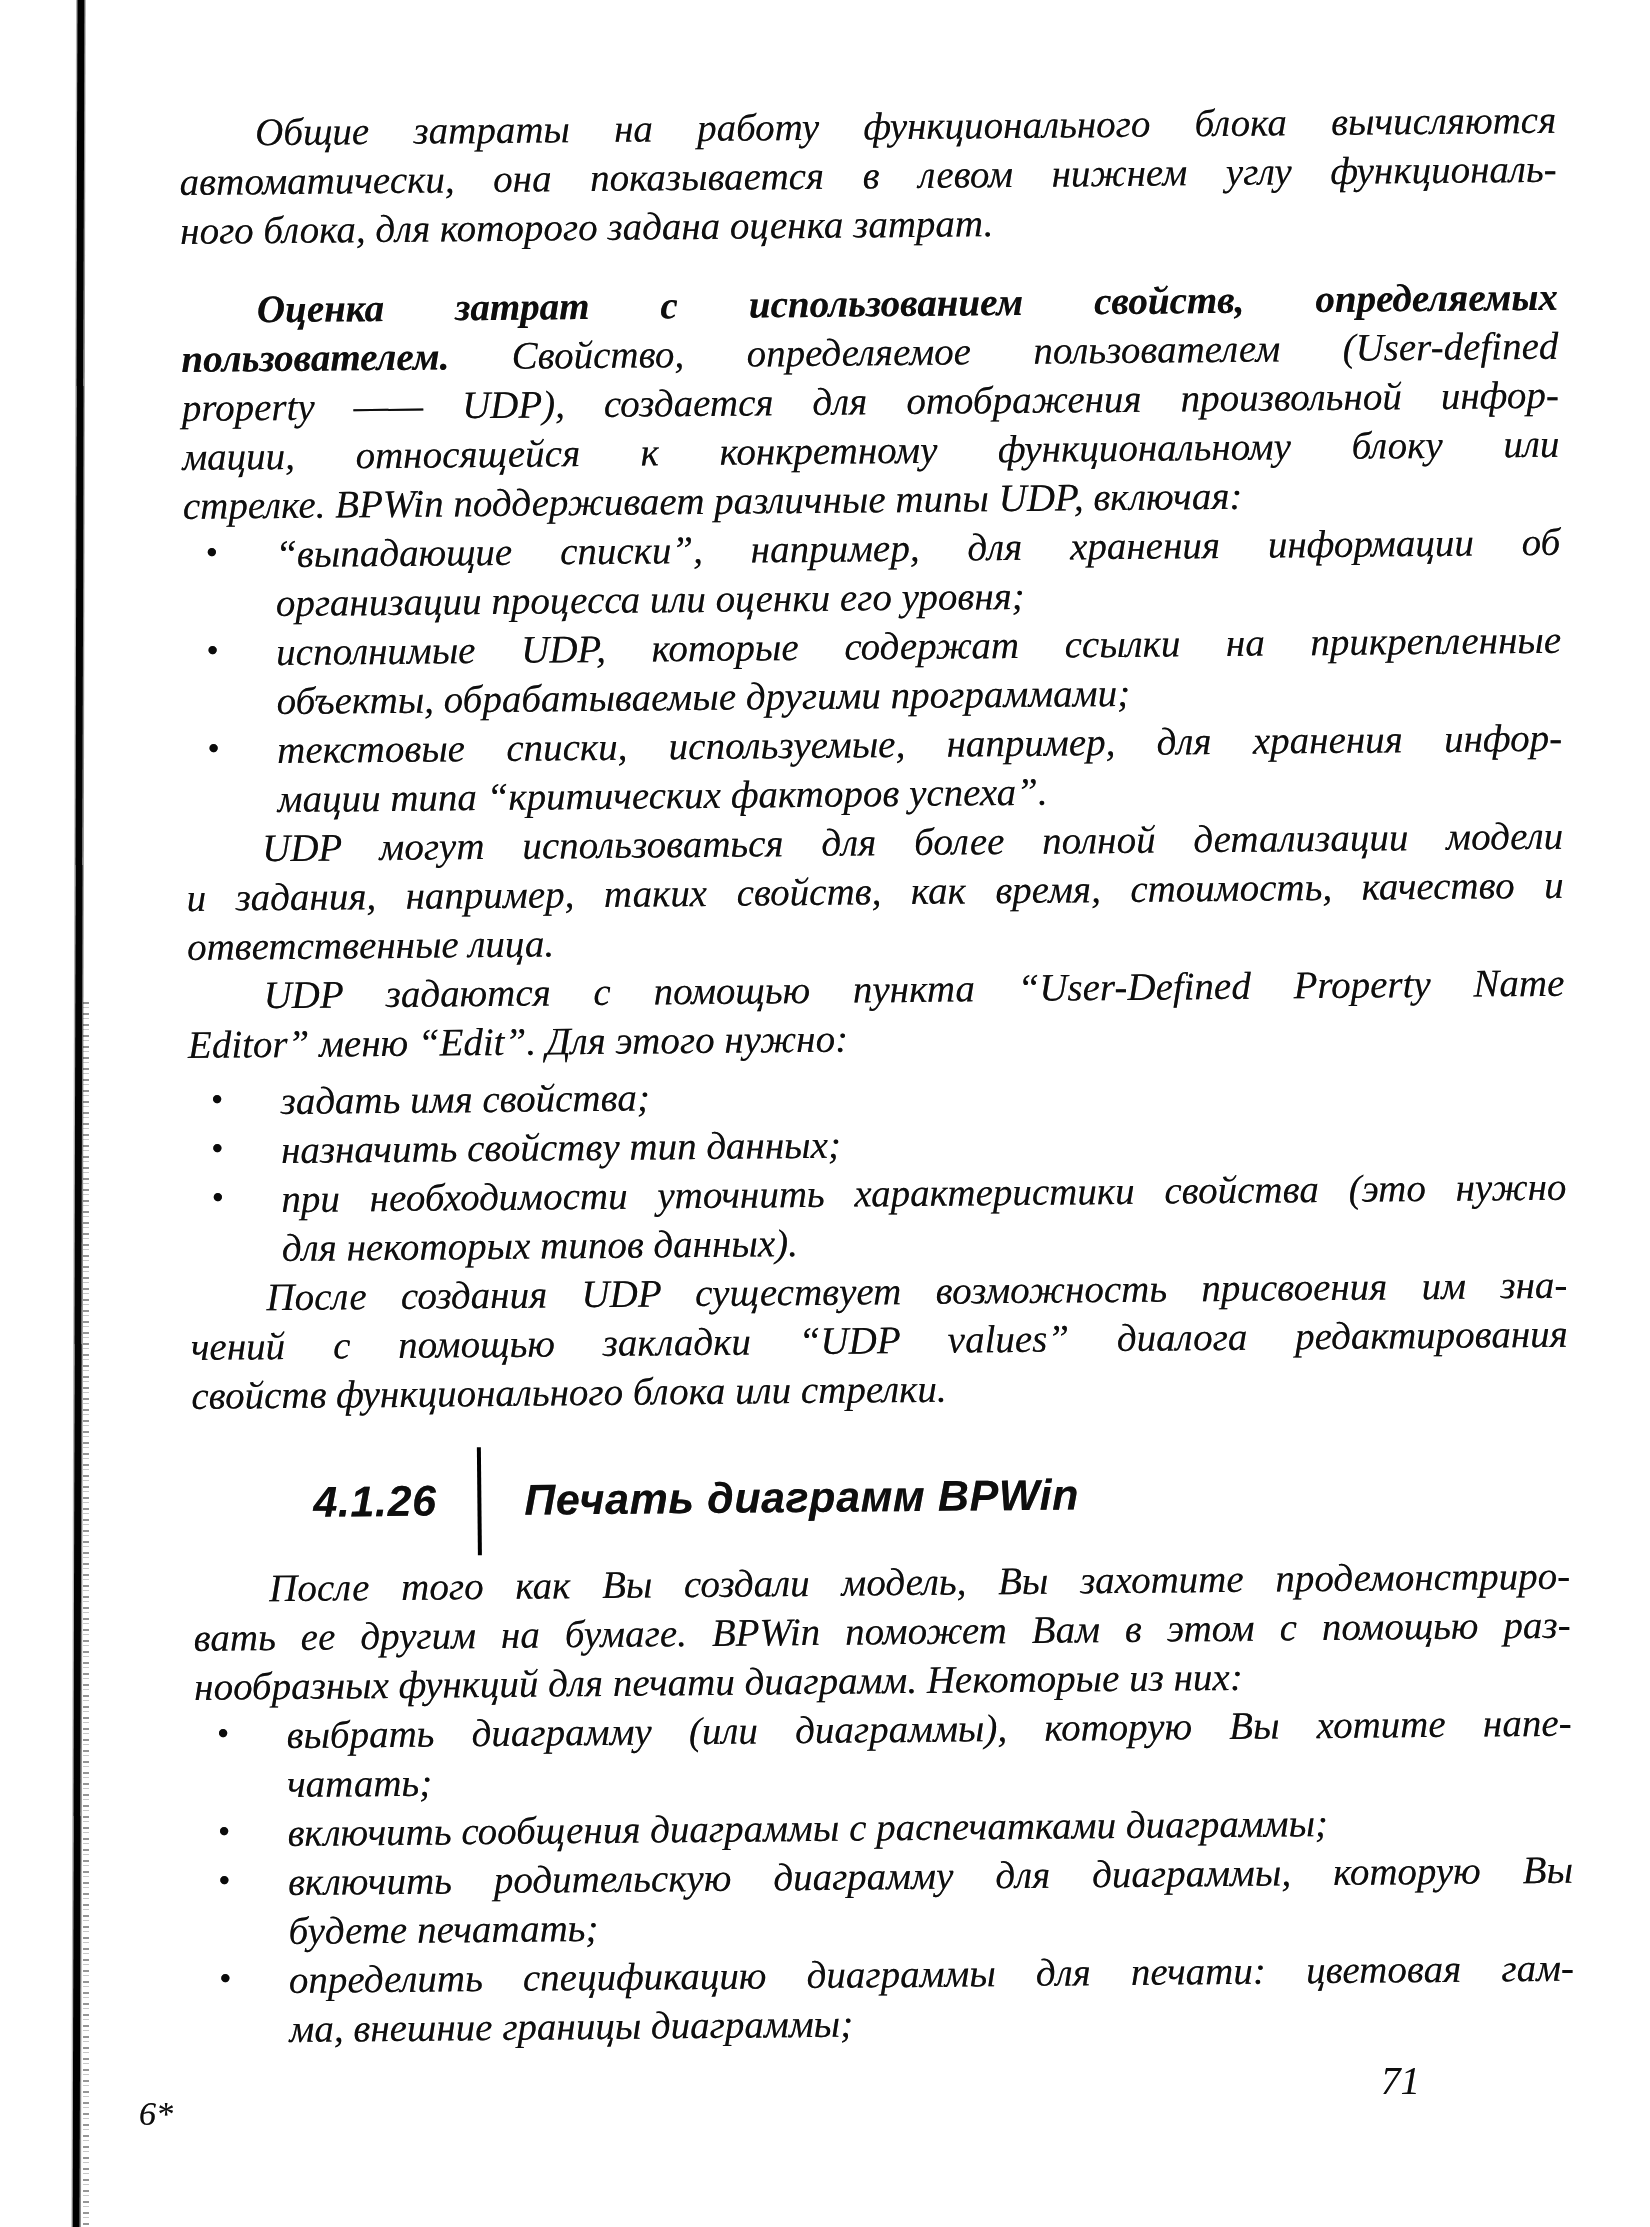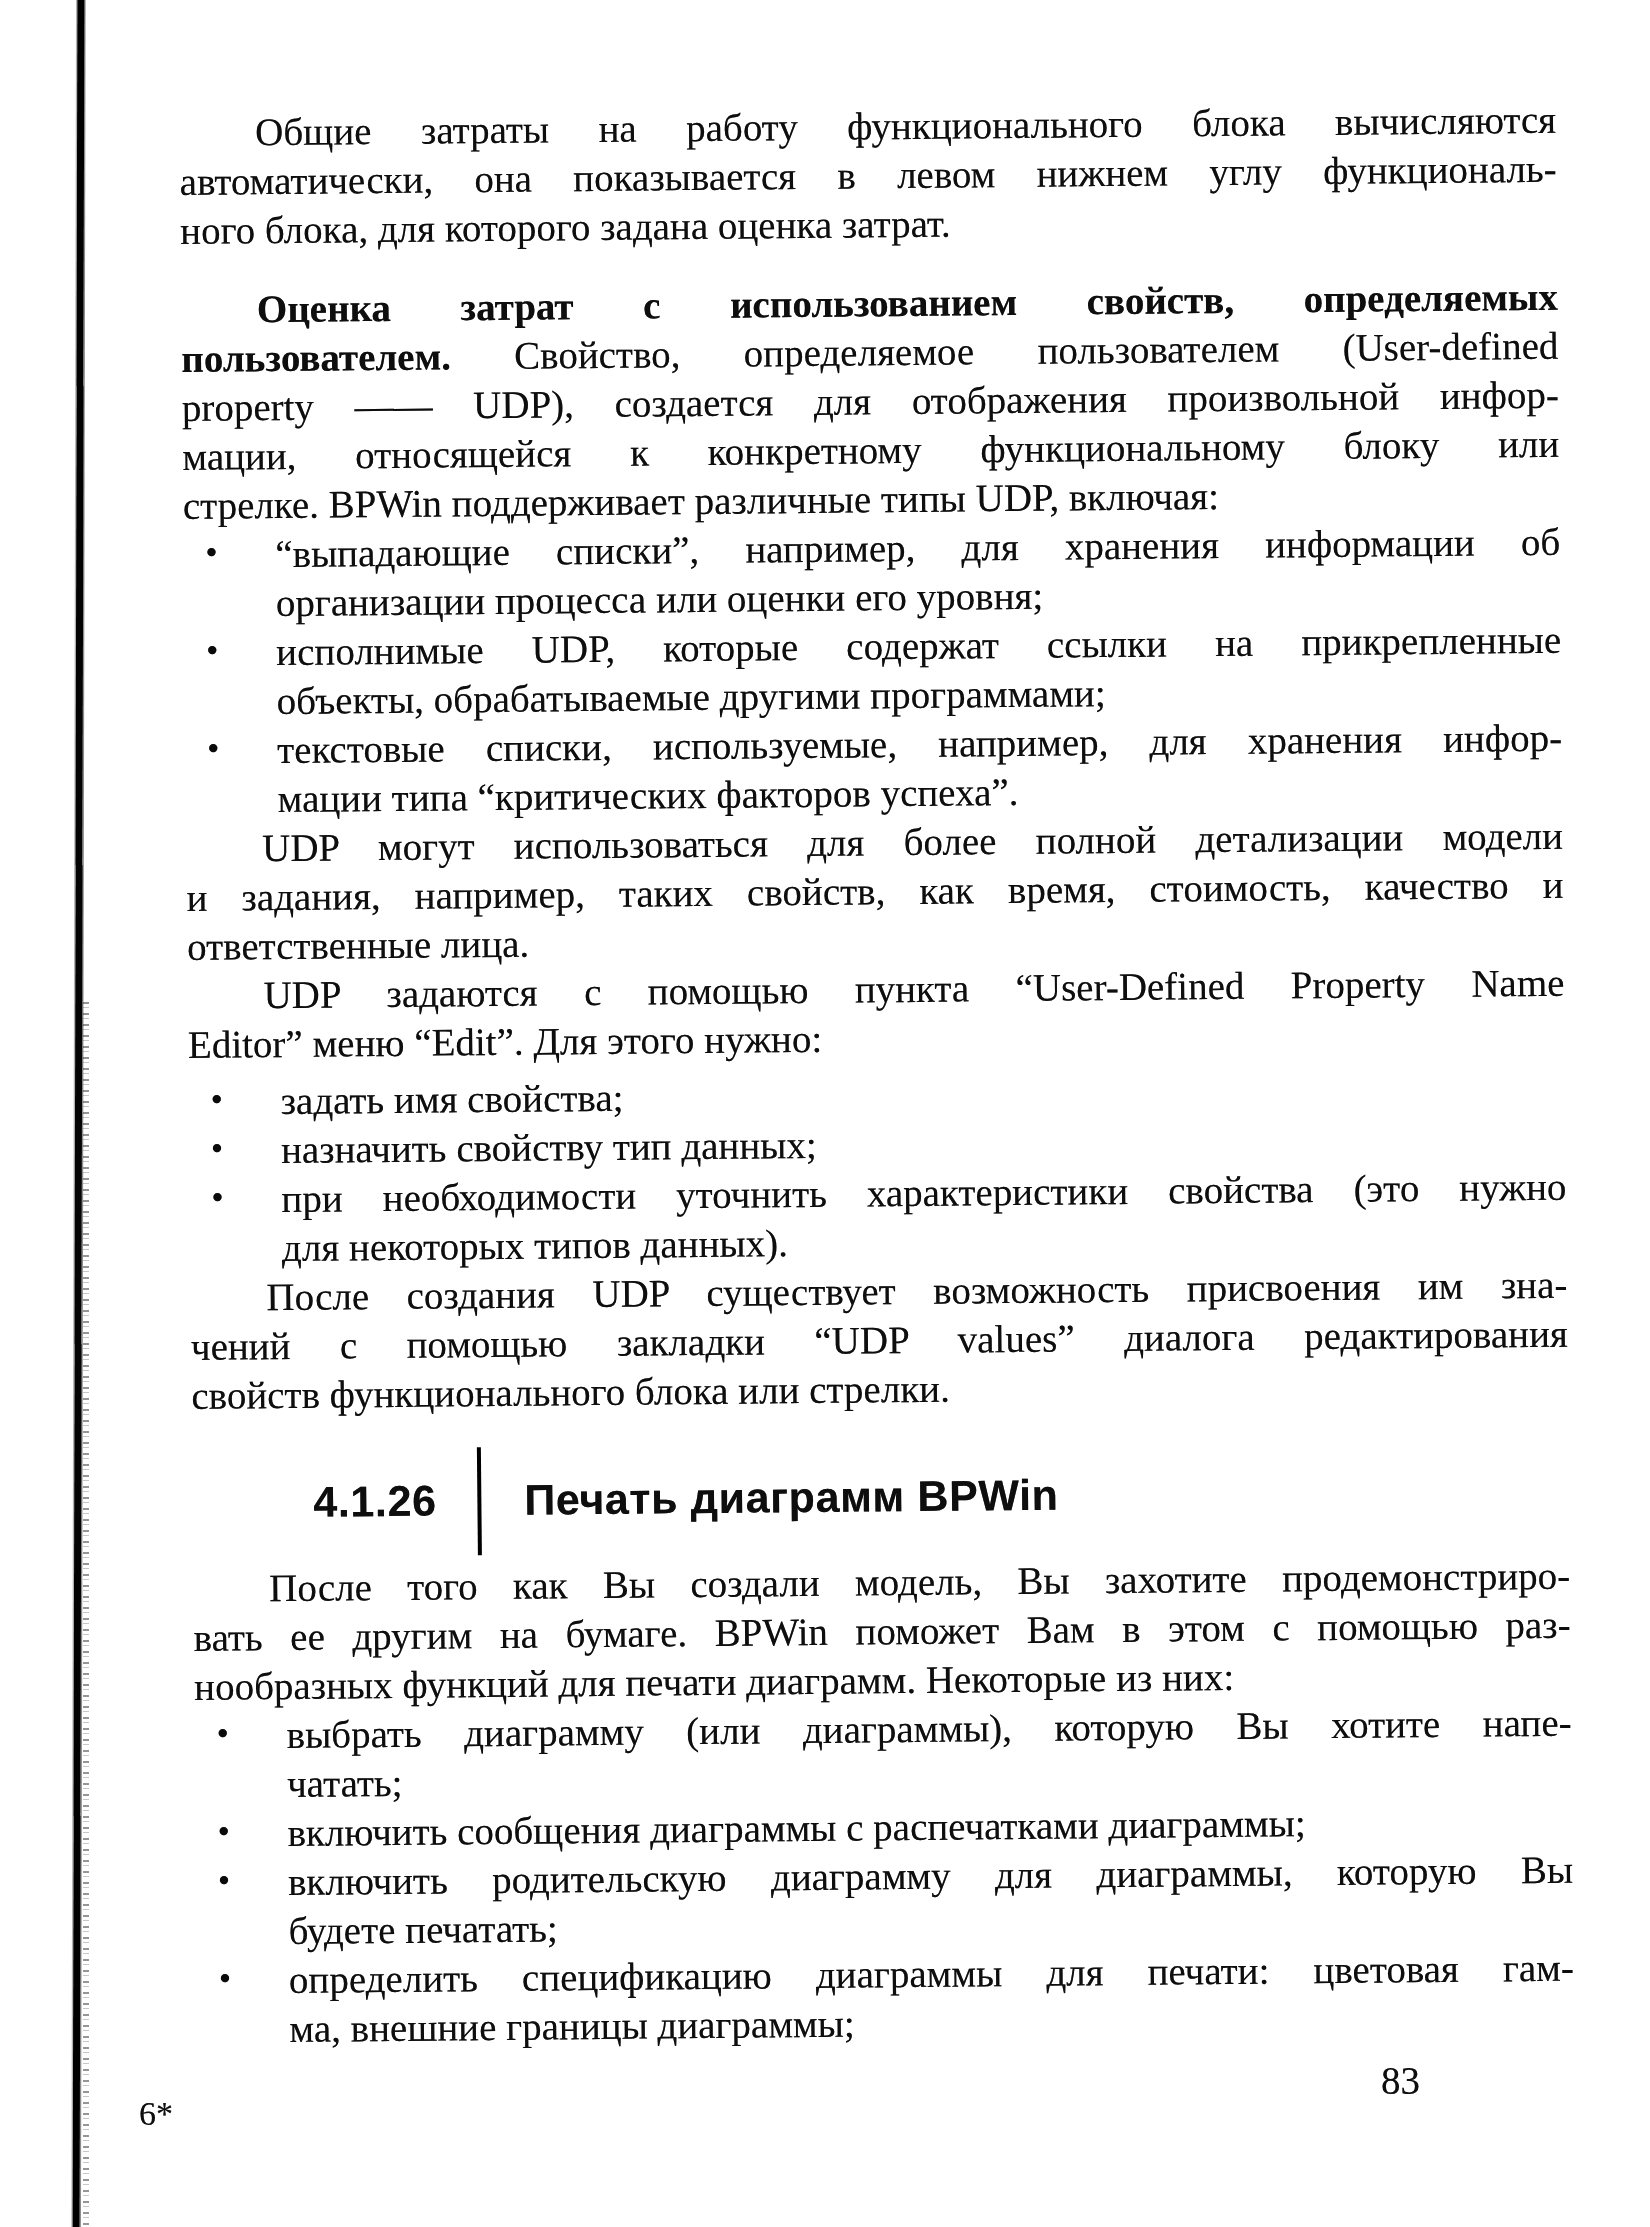--- a/index.html
+++ b/index.html
@@ -3,20 +3,21 @@
 <meta charset="utf-8">
 <style>
   html,body{margin:0;padding:0;background:#ffffff;}
   .page{
     position:relative;
     width:1650px;height:2227px;
     background:#ffffff;
     overflow:hidden;
     font-family:"Liberation Serif","DejaVu Serif",serif;
     color:#0e0e0e;
+    font-style:italic;
   }
   
   .scan-line{
     position:absolute;left:75px;top:0;bottom:0;width:7px;
     background:linear-gradient(to bottom,#000 0%,#050505 60%,#000 100%);
     box-shadow:1.3px 0 0.6px rgba(0,0,0,.45),-1.3px 0 0.6px rgba(0,0,0,.3);
     transform:rotate(0.12deg);
   }
   .scan-speckle{
     position:absolute;left:83px;top:45%;bottom:0;width:5.8px;
@@ -179,17 +180,17 @@
       </div>
       <div class="item">
         <span class="bullet">•</span>
         <div class="line">определить спецификацию диаграммы для печати: цветовая гам-</div>
         <div class="line last">ма, внешние границы диаграммы;</div>
       </div>
     </section>
 
   </main>
 
-  <div class="page-number">83</div>
+  <div class="page-number">71</div>
   <div class="sig-mark">6*</div>
 
 </div>
 
 
 </body></html>

